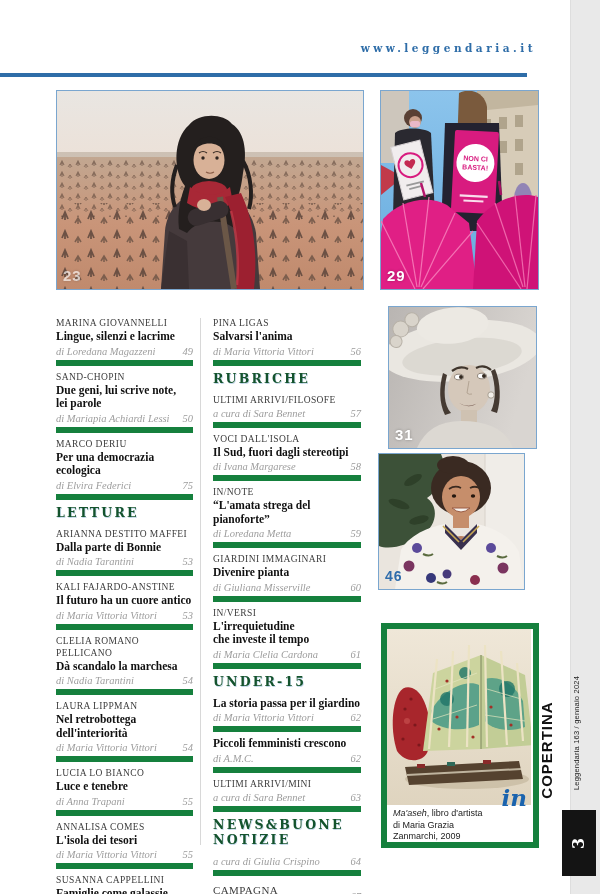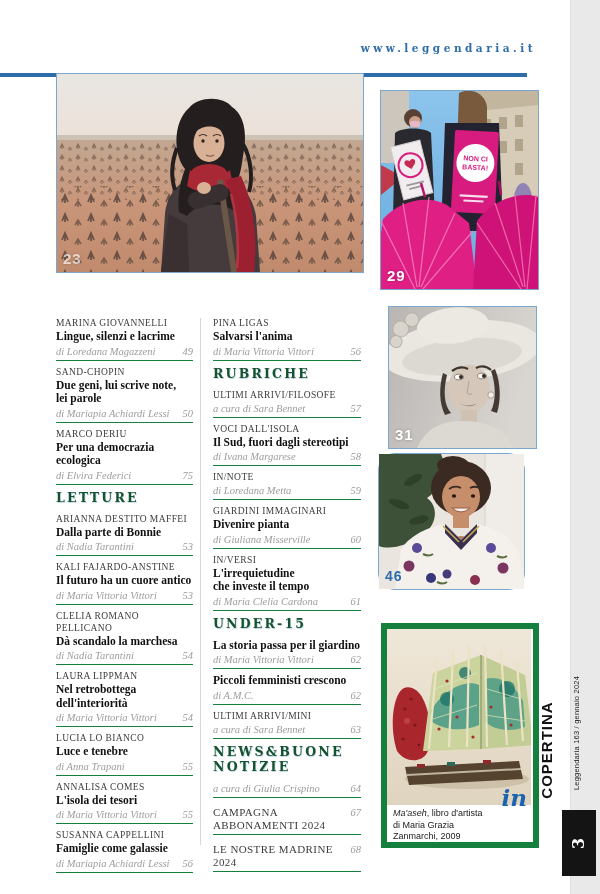--- a/index.html
+++ b/index.html
@@ -10,43 +10,43 @@
   .url{position:absolute;top:42px;left:0;width:536px;text-align:right;
        font-family:"DejaVu Serif",serif;font-weight:bold;font-size:10.5px;
        letter-spacing:3.5px;color:#2e6da8;}
   .rule{position:absolute;top:73px;left:0;width:527px;height:4px;background:#2e6da8;}
   
   .photo{position:absolute;border:1px solid #7aa6cf;background:#fff;}
   .photo svg{display:block;}
   .pnum{position:absolute;left:6px;bottom:5px;font-family:"Liberation Sans",sans-serif;
         font-weight:bold;font-size:15px;color:#ffffff;letter-spacing:1px;
         text-shadow:0 0 3px rgba(0,0,0,.3);}
-  #photo-main{left:56px;top:73px;width:306px;height:198px;}
+  #photo-main{left:56px;top:90px;width:306px;height:198px;}
   #photo-main .pnum{opacity:.65;}
   #photo-protest{left:380px;top:90px;width:157px;height:198px;}
   #photo-callas{left:388px;top:306px;width:147px;height:141px;}
-  #photo-portrait{left:378px;top:453px;width:145px;height:135px;border-radius:17px;}
+  #photo-portrait{left:378px;top:453px;width:145px;height:135px;}
   #photo-portrait .pnum{color:#2f6cab;text-shadow:none;font-size:14px;}
   #artbook{position:absolute;left:381px;top:623px;width:146px;height:213px;
            border:6px solid #15803d;background:#fff;}
   .caption{position:absolute;left:0;top:176px;width:106px;padding:3px 0 0 6px;
            font-family:"Liberation Sans",sans-serif;font-size:9px;line-height:11.5px;color:#222;}
   .in-logo{position:absolute;right:6px;top:157px;font-family:"DejaVu Serif",serif;
            font-style:italic;font-weight:bold;font-size:23px;color:#1a63ae;line-height:1;}
   
   .col{position:absolute;top:317px;}
   #col-left{left:56px;width:137px;}
   #col-right{left:213px;width:148px;}
   .divider{position:absolute;left:200px;top:318px;width:1px;height:527px;background:#d8d8d8;}
   .entry{margin-bottom:5px;}
   .author{font-size:9.5px;letter-spacing:.4px;color:#3c3c3c;line-height:12px;margin-bottom:1px;}
   .title{font-size:11.5px;font-weight:bold;color:#101010;line-height:13.5px;margin-bottom:1px;white-space:pre-line;}
-  .row{display:flex;justify-content:space-between;align-items:flex-start;
+  .row{display:flex;justify-content:space-between;align-items:center;
        font-style:italic;color:#9d9d9d;font-size:10.5px;line-height:13px;
-       padding-bottom:2px;border-bottom:1px solid #15803d;}
+       padding-bottom:2px;border-bottom:6px solid #15803d;}
   .page-num{font-style:italic;color:#9d9d9d;font-size:10.5px;}
   .sec{font-family:"DejaVu Serif",serif;font-weight:bold;color:#14532d;font-size:12.5px;
        letter-spacing:2.2px;line-height:15px;margin:3px 0 8px;white-space:pre-line;
        text-shadow:.7px .7px 0 rgba(31,108,176,.28);}
   .caps{margin-top:8px;}
   .caps-row .label{font-style:normal;color:#3c3c3c;font-size:11px;letter-spacing:.4px;}
   
   .vtext{position:absolute;transform:rotate(-90deg);transform-origin:0 0;text-align:center;}
   .copertina{left:538px;top:806px;width:112px;height:17px;
              font-family:"Liberation Sans",sans-serif;font-weight:bold;font-size:15px;
@@ -426,20 +426,21 @@
       <div class="entry">
         <div class="author">VOCI DALL'ISOLA</div>
         <div class="title">Il Sud, fuori dagli stereotipi</div>
         <div class="row">
           <span class="byline">di Ivana Margarese</span>
           <span class="page-num">58</span>
         </div>
       </div>
       <div class="entry">
         <div class="author">IN/NOTE</div>
+        <div class="title">“L'amata strega del pianoforte”</div>
         <div class="row">
           <span class="byline">di Loredana Metta</span>
           <span class="page-num">59</span>
         </div>
       </div>
       <div class="entry">
         <div class="author">GIARDINI IMMAGINARI</div>
         <div class="title">Divenire pianta</div>
         <div class="row">
           <span class="byline">di Giuliana Misserville</span>

